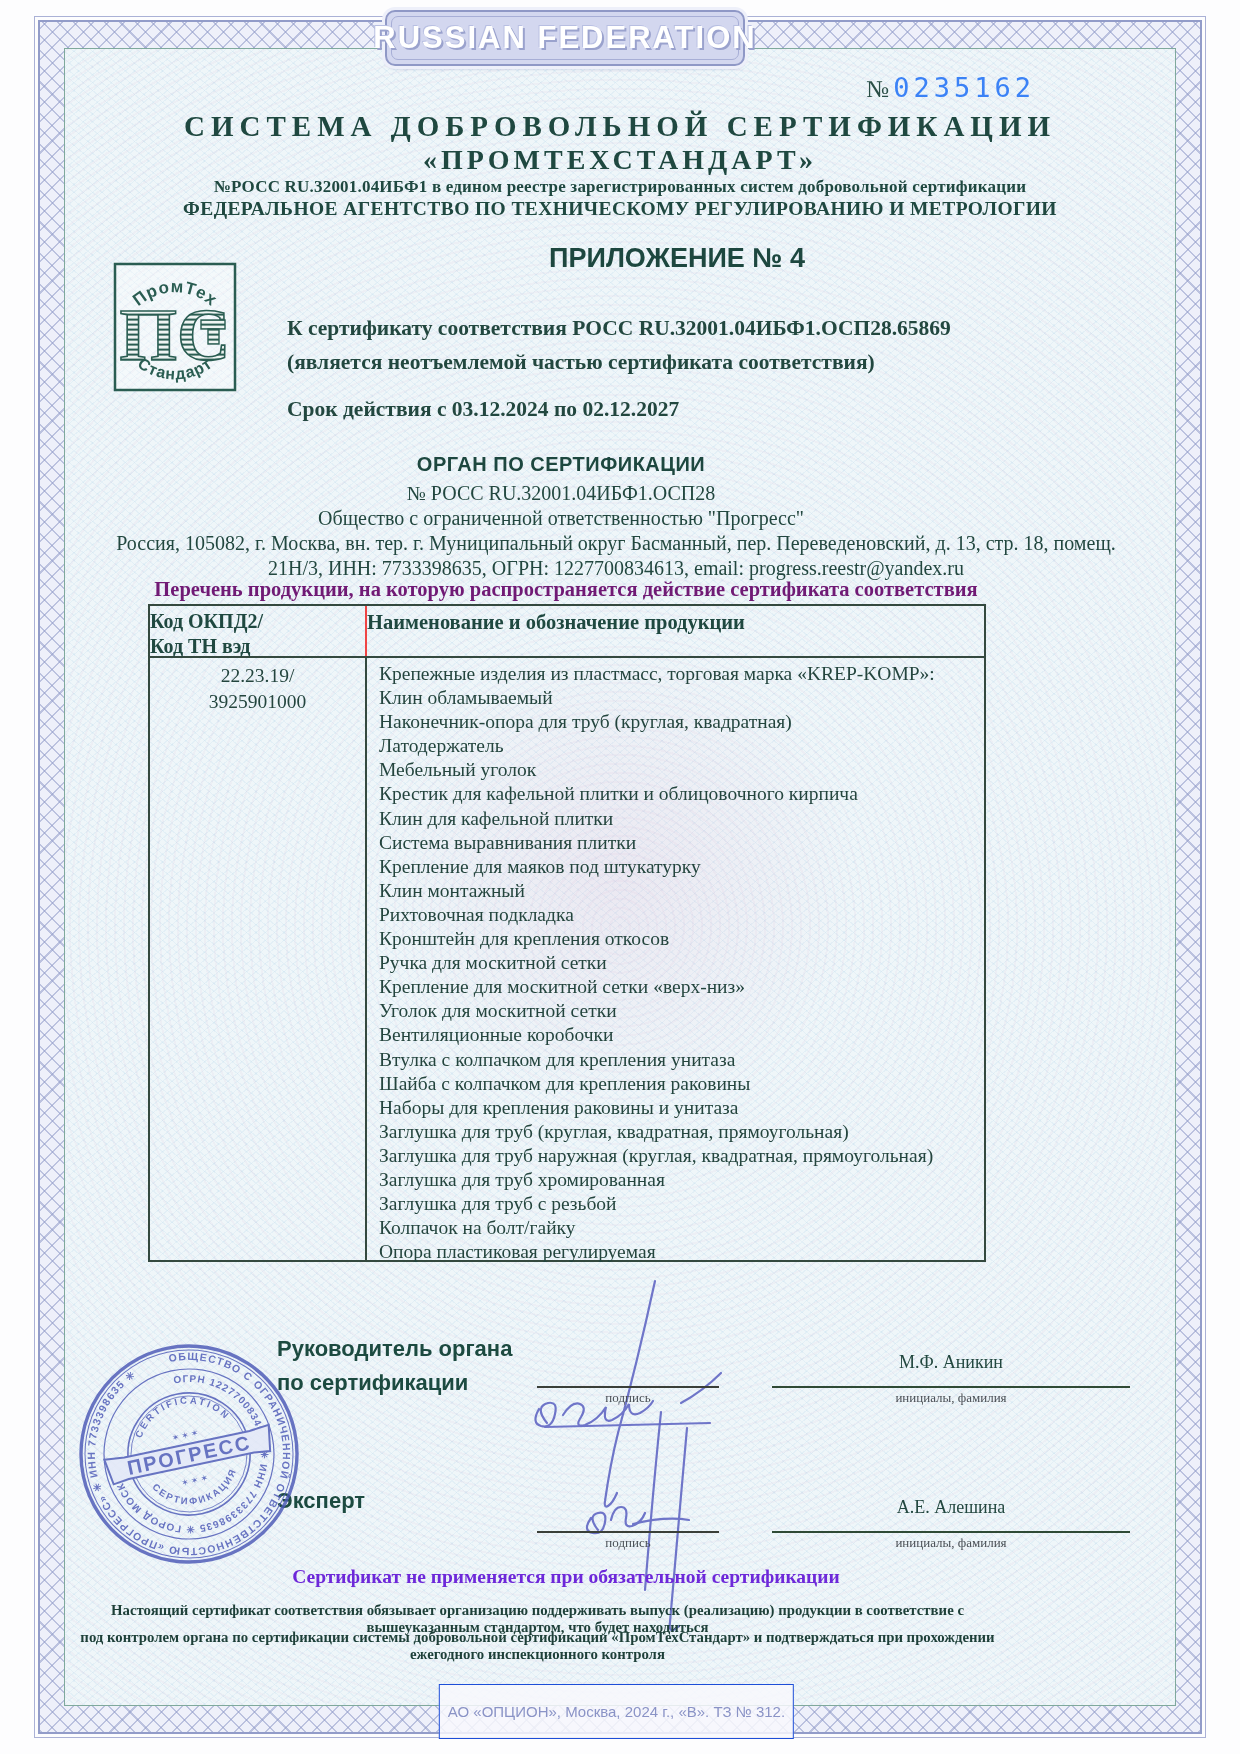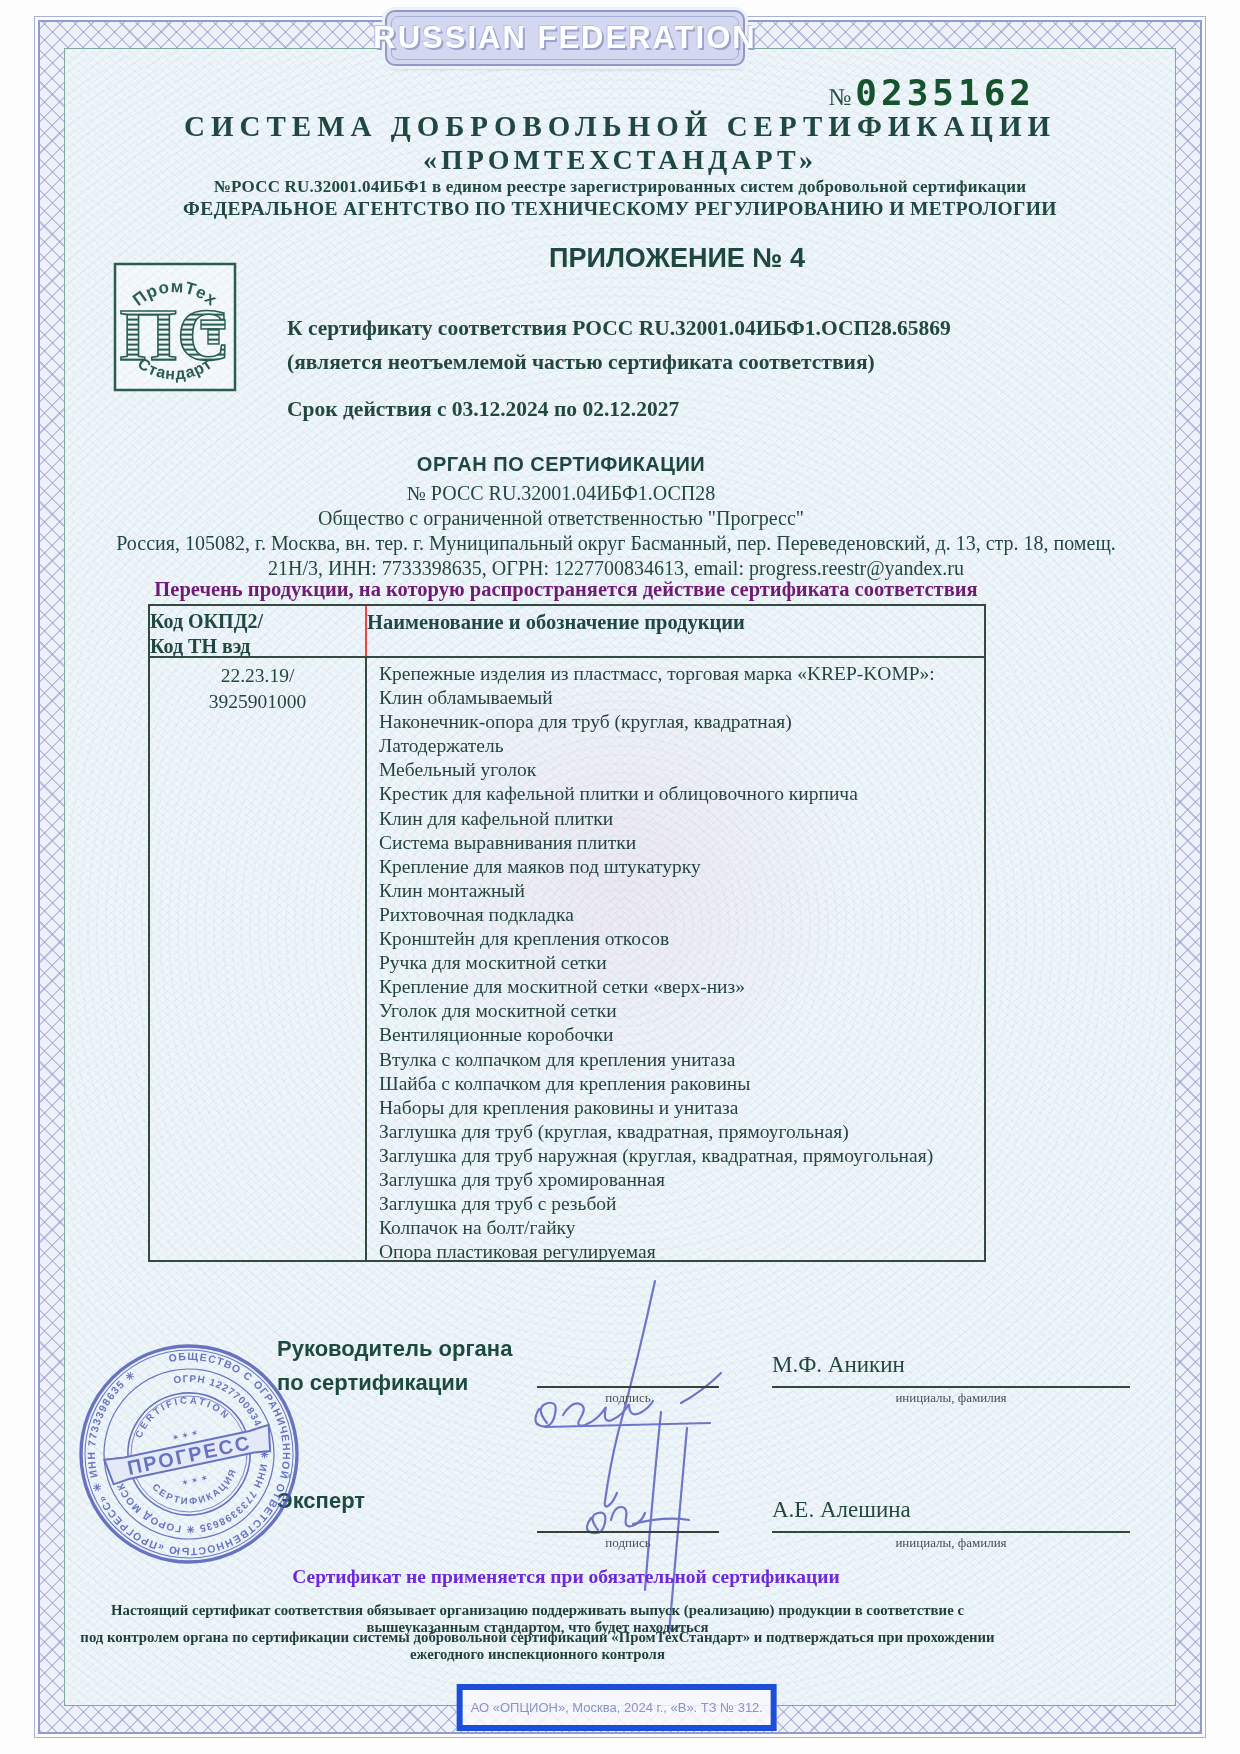--- a/index.html
+++ b/index.html
@@ -31,21 +31,21 @@
   .banner-inner { width:348px; height:44px; border:1px solid #a7aed6; border-radius:7px;
     display:flex; align-items:center; justify-content:center; }
   .banner-text { font-family:"Liberation Sans","DejaVu Sans",sans-serif; font-weight:800;
     font-size:31px; letter-spacing:2px; color:#ffffff;
     text-shadow:2px 2px 0 #9aa2cd, -1px -1px 0 #b8bfe2; white-space:nowrap; }
 
   
   .serial { position:absolute; top:72px; right:205px; white-space:nowrap; }
   .serial-prefix { font-size:24px; color:#2a4e46; }
   .serial-num { font-family:"DejaVu Sans Mono","Liberation Mono",monospace;
-    font-size:36px; letter-spacing:4px; color:#14532d; font-weight:700; }
+    font-size:27px; letter-spacing:4px; color:#3b82f6; font-weight:400; }
 
   
   .t-center { position:absolute; left:66px; width:1108px; text-align:center; color:#1f4840; }
   .h1 { top:110px; font-size:29px; font-weight:700; letter-spacing:6px; }
   .h2 { top:144px; font-size:28px; font-weight:700; letter-spacing:4px; }
   .registry { top:177px; font-size:17px; font-weight:700; letter-spacing:.2px; }
   .agency { top:198px; font-size:19.5px; font-weight:700; letter-spacing:.4px; }
   .appendix-title { position:absolute; left:234px; width:886px; top:243px; text-align:center;
     font-family:"Liberation Sans","DejaVu Sans",sans-serif; font-weight:800;
     font-size:27px; color:#1d473f; }
@@ -89,36 +89,36 @@
   .sig-line { position:absolute; border-top:2px solid #3a3f38; }
   .sline1 { left:537px; top:1386px; width:182px; }
   .sline2 { left:537px; top:1531px; width:182px; }
   .nline1 { left:772px; top:1386px; width:358px; border-top-color:#2f4a35; }
   .nline2 { left:772px; top:1531px; width:358px; border-top-color:#2f4a35; }
   .sig-caption { position:absolute; text-align:center; font-size:13px; color:#4a4f55; }
   .cap-s1 { left:537px; top:1390px; width:182px; }
   .cap-s2 { left:537px; top:1535px; width:182px; }
   .cap-n1 { left:772px; top:1390px; width:358px; }
   .cap-n2 { left:772px; top:1535px; width:358px; }
-  .sig-name { position:absolute; left:772px; width:358px; text-align:left;
-    font-size:23px; color:#22473f; }
+  .sig-name { position:absolute; left:772px; width:358px; text-align:center;
+    font-size:18px; color:#22473f; }
   .name1 { top:1352px; }
   .name2 { top:1497px; }
 
   
   .no-mandatory { position:absolute; left:66px; width:1000px; top:1566px; text-align:center;
     font-size:19.5px; font-weight:700; color:#6d28d9; }
   .fine { position:absolute; left:66px; width:943px; text-align:center;
     font-size:14.8px; font-weight:700; color:#1d3f38; }
   .fine1 { top:1602px; }
   .fine2 { top:1629px; }
   .print-note { position:absolute; top:1684px; left:50%; transform:translateX(-51%);
-    border:6px solid #1d4ed8; background:rgba(248,248,253,.85); color:#8a93c6;
-    font-family:"Liberation Sans","DejaVu Sans",sans-serif; font-size:13px;
-    padding:10px 8px; white-space:nowrap; }
+    border:1px solid #1d4ed8; background:rgba(248,248,253,.85); color:#8a93c6;
+    font-family:"Liberation Sans","DejaVu Sans",sans-serif; font-size:15px;
+    padding:18px 8px; white-space:nowrap; }
 
   .abs { position:absolute; }
 </style>
 </head>
 <body>
 
 <div class="page">
 
   <div class="frame-outer">
     <div class="frame-band"></div>

